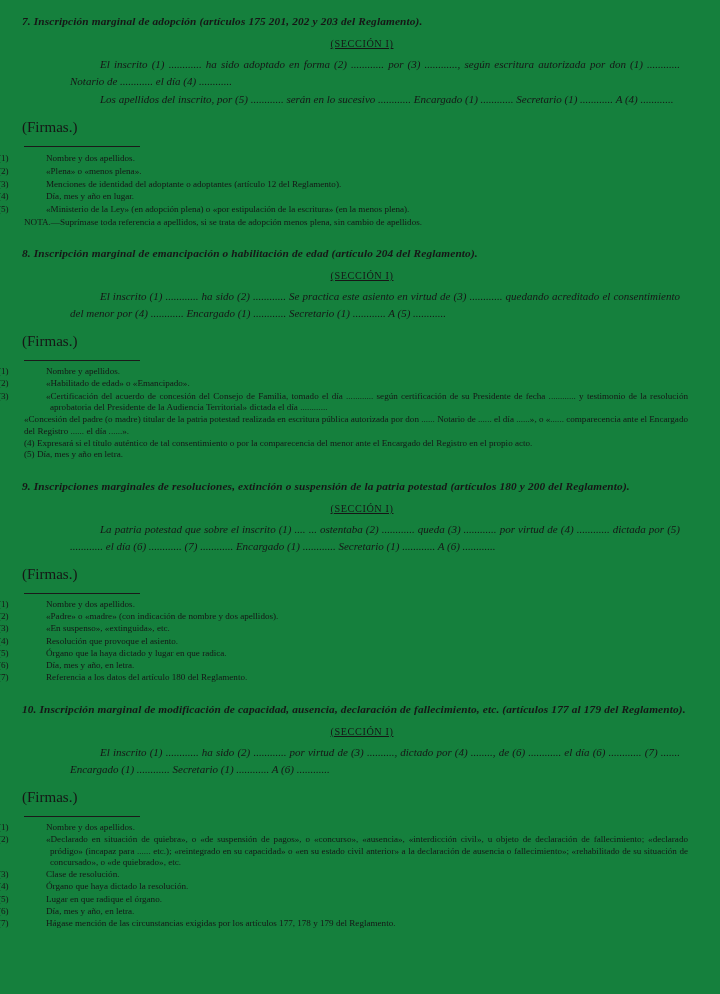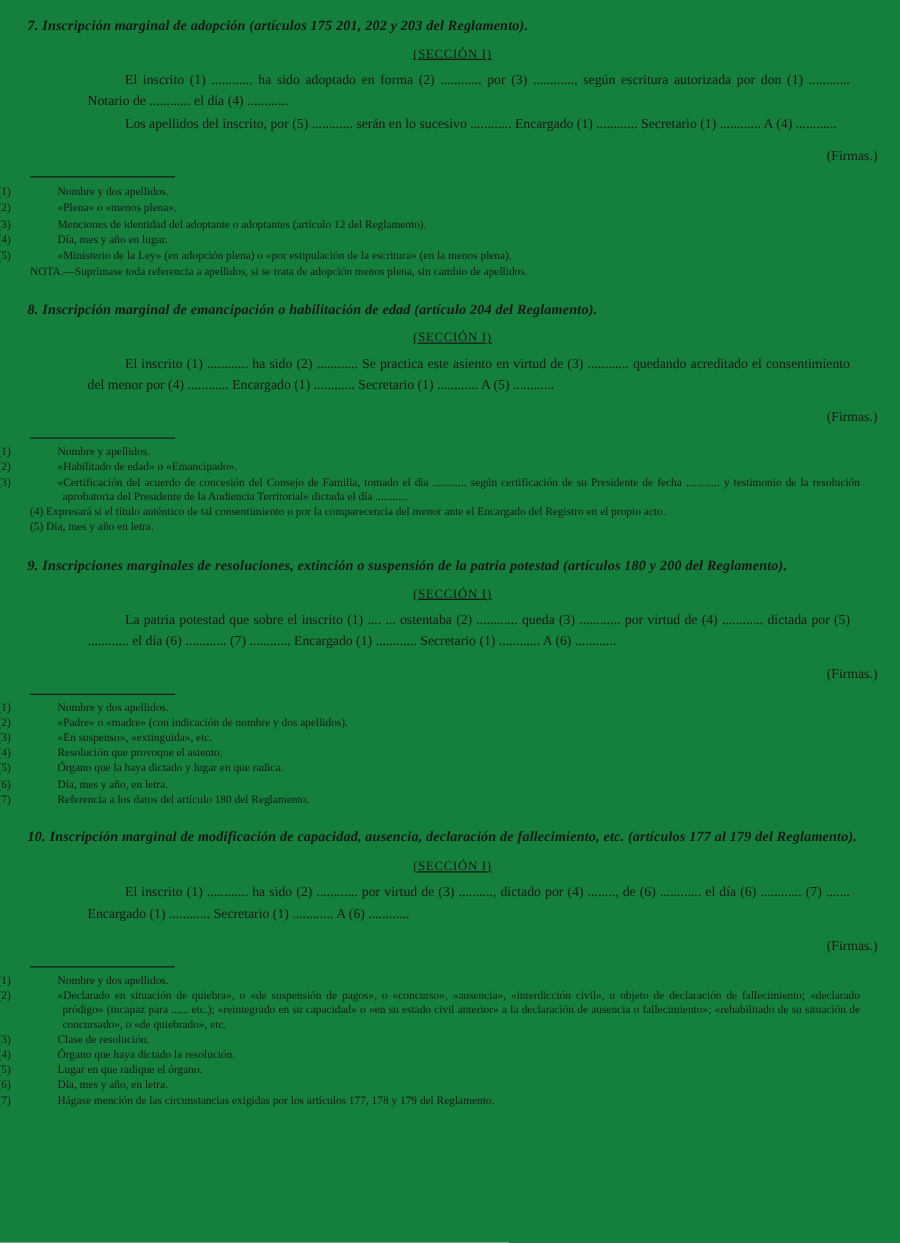--- a/index.html
+++ b/index.html
@@ -55,24 +55,25 @@
   }
   .body-text {
     font-size: 11px;
     line-height: 1.55;
     text-align: justify;
     margin: 0 22px 0 48px;
   }
   .body-text p {
     margin: 0 0 1px 0;
     text-indent: 30px;
+    font-style: italic;
   }
   .firmas {
-    text-align: right;
-    font-size: 11px;
+    text-align: left;
+    font-size: 15px;
     margin: 11px 0 10px 0;
   }
   .rule {
     border: 0;
     border-top: 1px solid #1a1a1a;
     width: 116px;
     margin: 8px 0 5px 2px;
   }
   .notes {
     font-size: 9.1px;
@@ -144,20 +145,21 @@
       <div class="seccion">(SECCIÓN I)</div>
       <div class="body-text">
         <p>El inscrito (1) ............ ha sido (2) ............ Se practica este asiento en virtud de (3) ............ quedando acreditado el consentimiento del menor por (4) ............ Encargado (1) ............ Secretario (1) ............ A (5) ............</p>
       </div>
       <div class="firmas">(Firmas.)</div>
       <hr class="rule">
       <div class="notes tight">
         <span class="nrow"><span class="marker">(1)</span><span>Nombre y apellidos.</span></span>
         <span class="nrow"><span class="marker">(2)</span><span>«Habilitado de edad» o «Emancipado».</span></span>
         <span class="nrow"><span class="marker">(3)</span><span>«Certificación del acuerdo de concesión del Consejo de Familia, tomado el día ............ según certificación de su Presidente de fecha ............ y testimonio de la resolución aprobatoria del Presidente de la Audiencia Territorial» dictada el día ............</span></span>
+        <span class="cont">«Concesión del padre (o madre) titular de la patria potestad realizada en escritura pública autorizada por don ...... Notario de ...... el día ......», o «...... comparecencia ante el Encargado del Registro ...... el día ......».</span>
         <span class="cont">(4)  Expresará si el título auténtico de tal consentimiento o por la comparecencia del menor ante el Encargado del Registro en el propio acto.</span>
         <span class="cont">(5)  Día, mes y año en letra.</span>
       </div>
     </div>
 
     <div class="section" style="margin-top:18px;">
       <div class="sec-title">
         <span class="num">9.</span>
         <span>Inscripciones marginales de resoluciones, extinción o suspensión de la patria potestad (artículos 180 y 200 del Reglamento).</span>
       </div>

